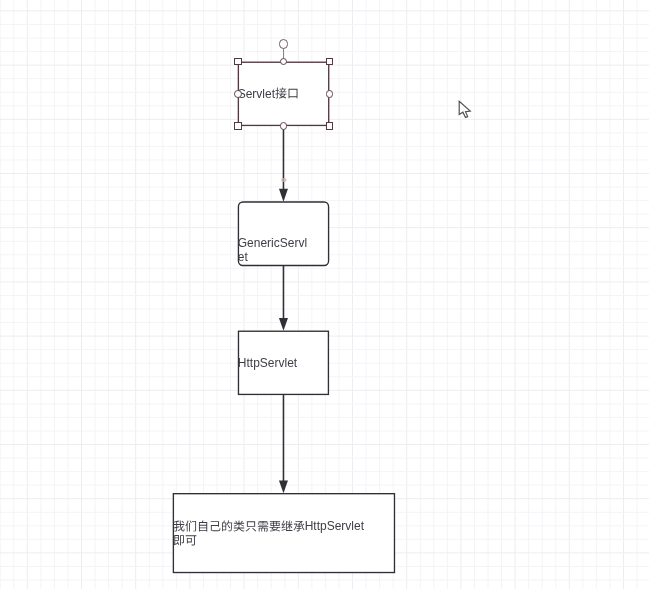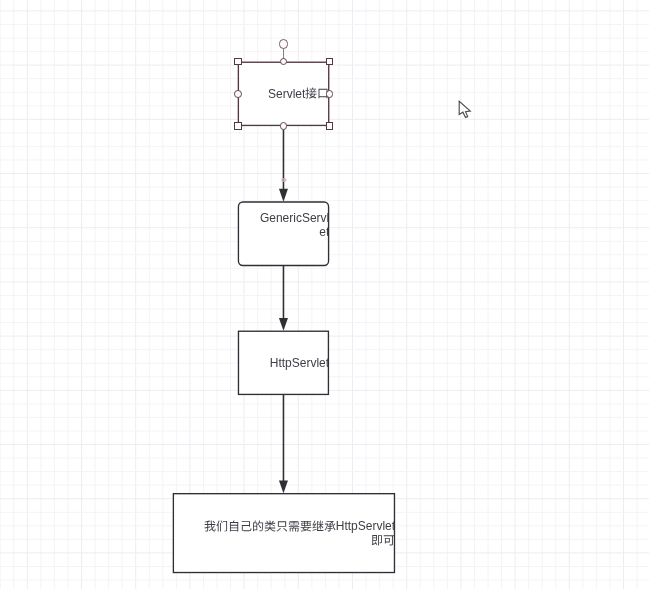--- a/index.html
+++ b/index.html
@@ -25,21 +25,21 @@
     left: 0; top: 0;
   }
   #grid-layer { pointer-events: none; }
   .node {
     position: absolute;
     box-sizing: border-box;
   }
   .node-label {
     position: absolute;
     left: 0; right: 0;
-    text-align: right;
+    text-align: left;
     color: #3d3d45;
     font-size: 12px;
     line-height: 14px;
     white-space: nowrap;
   }
   .node-label .cjk {
     display: inline-block;
     width: 12px;
     height: 12px;
     vertical-align: baseline;
@@ -200,21 +200,21 @@
         <div class="node-label" style="top:25.38px"><span>Servlet</span><svg class="cjk" viewBox="0 0 1000 1000" preserveAspectRatio="none">
             <g transform="translate(0,880) scale(1,-1)">
               <path d="M456 635C485 595 515 539 528 504L588 532C575 566 543 619 513 659ZM160 839V638H41V568H160V347C110 332 64 318 28 309L47 235L160 272V9C160 -4 155 -8 143 -8C132 -8 96 -8 57 -7C66 -27 76 -59 78 -77C136 -78 173 -75 196 -63C220 -51 230 -31 230 10V295L329 327L319 397L230 369V568H330V638H230V839ZM568 821C584 795 601 764 614 735H383V669H926V735H693C678 766 657 803 637 832ZM769 658C751 611 714 545 684 501H348V436H952V501H758C785 540 814 591 840 637ZM765 261C745 198 715 148 671 108C615 131 558 151 504 168C523 196 544 228 564 261ZM400 136C465 116 537 91 606 62C536 23 442 -1 320 -14C333 -29 345 -57 352 -78C496 -57 604 -24 682 29C764 -8 837 -47 886 -82L935 -25C886 9 817 44 741 78C788 126 820 186 840 261H963V326H601C618 357 633 388 646 418L576 431C562 398 544 362 524 326H335V261H486C457 215 427 171 400 136Z" fill="currentColor"></path>
             </g>
           </svg><svg class="cjk" viewBox="0 0 1000 1000" preserveAspectRatio="none">
             <g transform="translate(0,880) scale(1,-1)">
               <path d="M127 735V-55H205V30H796V-51H876V735ZM205 107V660H796V107Z" fill="currentColor"></path>
             </g>
           </svg></div>
       </div>
-      <div class="node" style="left:237.75px;top:192px;width:91.5px;height:64.85px">
+      <div class="node" style="left:237.75px;top:217px;width:91.5px;height:64.85px">
         <div class="node-label" style="top:18.52px"><span>GenericServl</span></div>
         <div class="node-label" style="top:32.52px"><span>et</span></div>
       </div>
       <div class="node" style="left:237.8px;top:330.55px;width:91.3px;height:64.55px">
         <div class="node-label" style="top:25.38px"><span>HttpServlet</span></div>
       </div>
       <div class="node" style="left:172.7px;top:493px;width:222.45px;height:80.2px">
         <div class="node-label" style="top:26.20px"><svg class="cjk" viewBox="0 0 1000 1000" preserveAspectRatio="none">
             <g transform="translate(0,880) scale(1,-1)">
               <path d="M704 774C762 723 830 650 861 602L922 646C889 693 819 764 761 814ZM832 427C798 363 753 300 700 243C683 310 669 388 659 473H946V544H651C643 634 639 731 639 832H560C561 733 566 636 574 544H345V720C406 733 464 748 513 765L460 828C364 792 202 758 62 737C71 719 81 692 85 674C144 682 208 692 270 704V544H56V473H270V296L41 251L63 175L270 222V17C270 0 264 -5 247 -6C229 -7 170 -7 106 -5C117 -26 130 -60 133 -81C216 -81 270 -79 301 -67C334 -55 345 -32 345 17V240L530 283L524 350L345 312V473H581C594 364 613 264 637 180C565 114 484 58 399 17C418 1 440 -24 451 -42C526 -3 598 47 663 105C708 -12 770 -83 849 -83C924 -83 952 -34 965 132C945 139 918 156 902 173C896 44 884 -7 856 -7C806 -7 760 57 724 163C793 234 853 314 898 399Z" fill="currentColor"></path>

